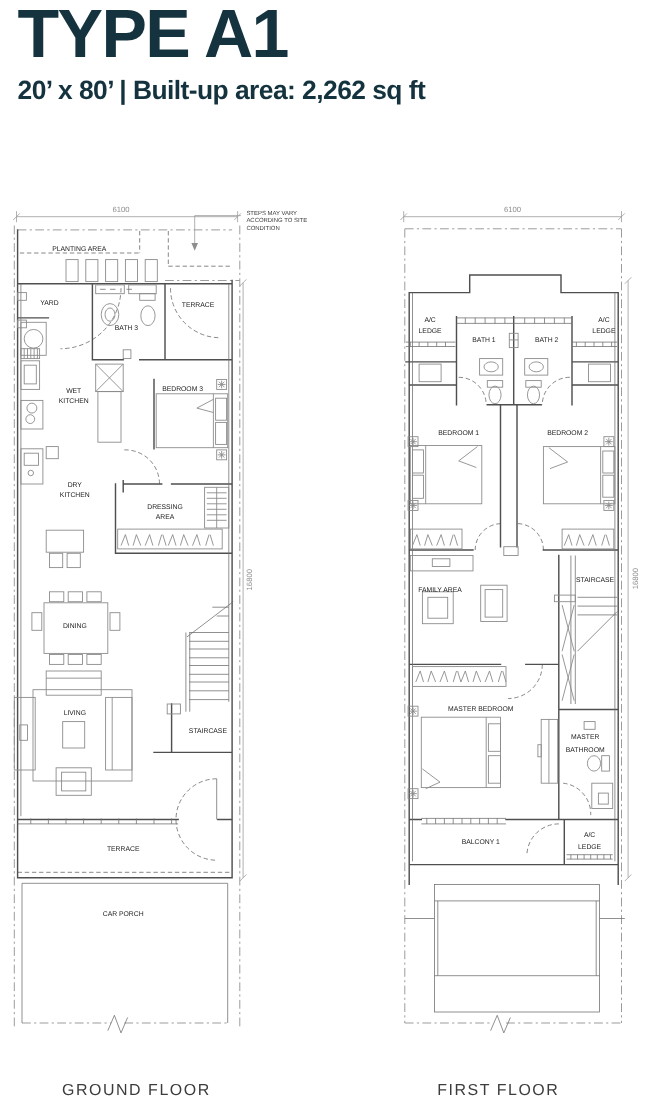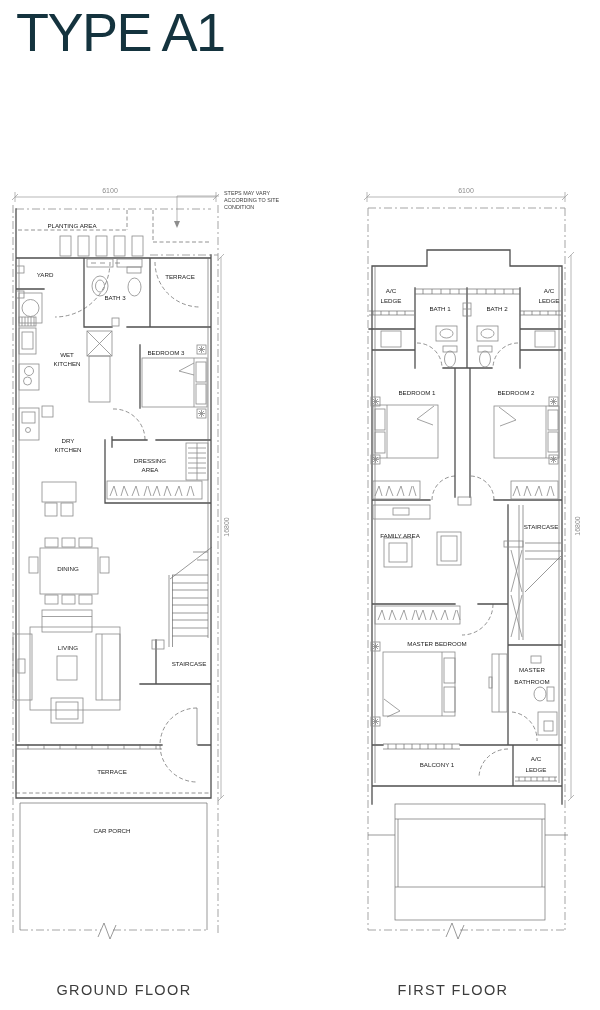--- a/index.html
+++ b/index.html
@@ -1,38 +1,39 @@
 <!DOCTYPE html>
 <html><head>
 <meta charset="utf-8">
 <style>
   html,body{margin:0;padding:0;background:#ffffff}
   body{width:600px;height:1010px;position:relative;overflow:hidden;font-family:"Liberation Sans",sans-serif}
   .header{position:absolute;left:16px;top:4px;width:580px}
-  .header h1{margin:0;font-size:54px;line-height:56px;font-weight:normal;color:#14333e;letter-spacing:-1.5px}
+  .header h1{margin:0;font-size:62px;line-height:56px;font-weight:bold;color:#14333e;letter-spacing:-1.5px}
   .header .subtitle{margin-top:9px;font-size:24px;font-weight:bold;color:#14333e;letter-spacing:-0.5px}
   svg.plan{position:absolute;left:0;top:0}
   .w{stroke:#4f4f4f;stroke-width:1.3;fill:none;stroke-linecap:square}
   .w2{stroke:#6f6f6f;stroke-width:0.7;fill:none}
   .f{stroke:#8a8a8a;stroke-width:0.8;fill:none}
   .dsh{stroke:#767676;stroke-width:0.8;fill:none;stroke-dasharray:4 2.5}
   .dd{stroke:#9b9b9b;stroke-width:0.9;fill:none;stroke-dasharray:8 3 2 3}
   .dim{stroke:#9a9a9a;stroke-width:0.7;fill:none}
   text{font-family:"Liberation Sans",sans-serif}
   .lbl{font-size:6.2px;fill:#1c1c1c;text-anchor:middle}
   .dimt{font-size:7px;fill:#8d8d8d;text-anchor:middle}
   .note{font-size:5.4px;fill:#3c3c3c;text-anchor:start}
   .cap{font-size:14.5px;fill:#3c3c3c;letter-spacing:1.4px;text-anchor:middle}
 </style>
 </head>
 <body>
 
 <div class="header">
   <h1><span>TYPE A1</span><br>
   </h1>
+  <div class="subtitle">20’ x 80’ | Built-up area: 2,262 sq ft</div>
 </div>
 
 <svg class="plan" width="600" height="1010" viewBox="0 0 600 1010" xmlns="http://www.w3.org/2000/svg" xmlns:xlink="http://www.w3.org/1999/xlink">
   <defs>
     <g id="ws">
         <rect x="0" y="0" width="9" height="9" class="f"></rect>
         <path class="f" d="M4.5,1 V8 M1,4.5 H8 M2,2 L7,7 M7,2 L2,7"></path>
       </g>
     <g id="hz">
         <path class="f" d="M1,12 l4,-10 m3,10 l-3,-10 m7,10 l3,-10 m4,10 l-4,-10 m8,10 l4,-10 m3,10 l-3,-10 m8,10 l3,-10 m4,10 l-3,-10"></path>

